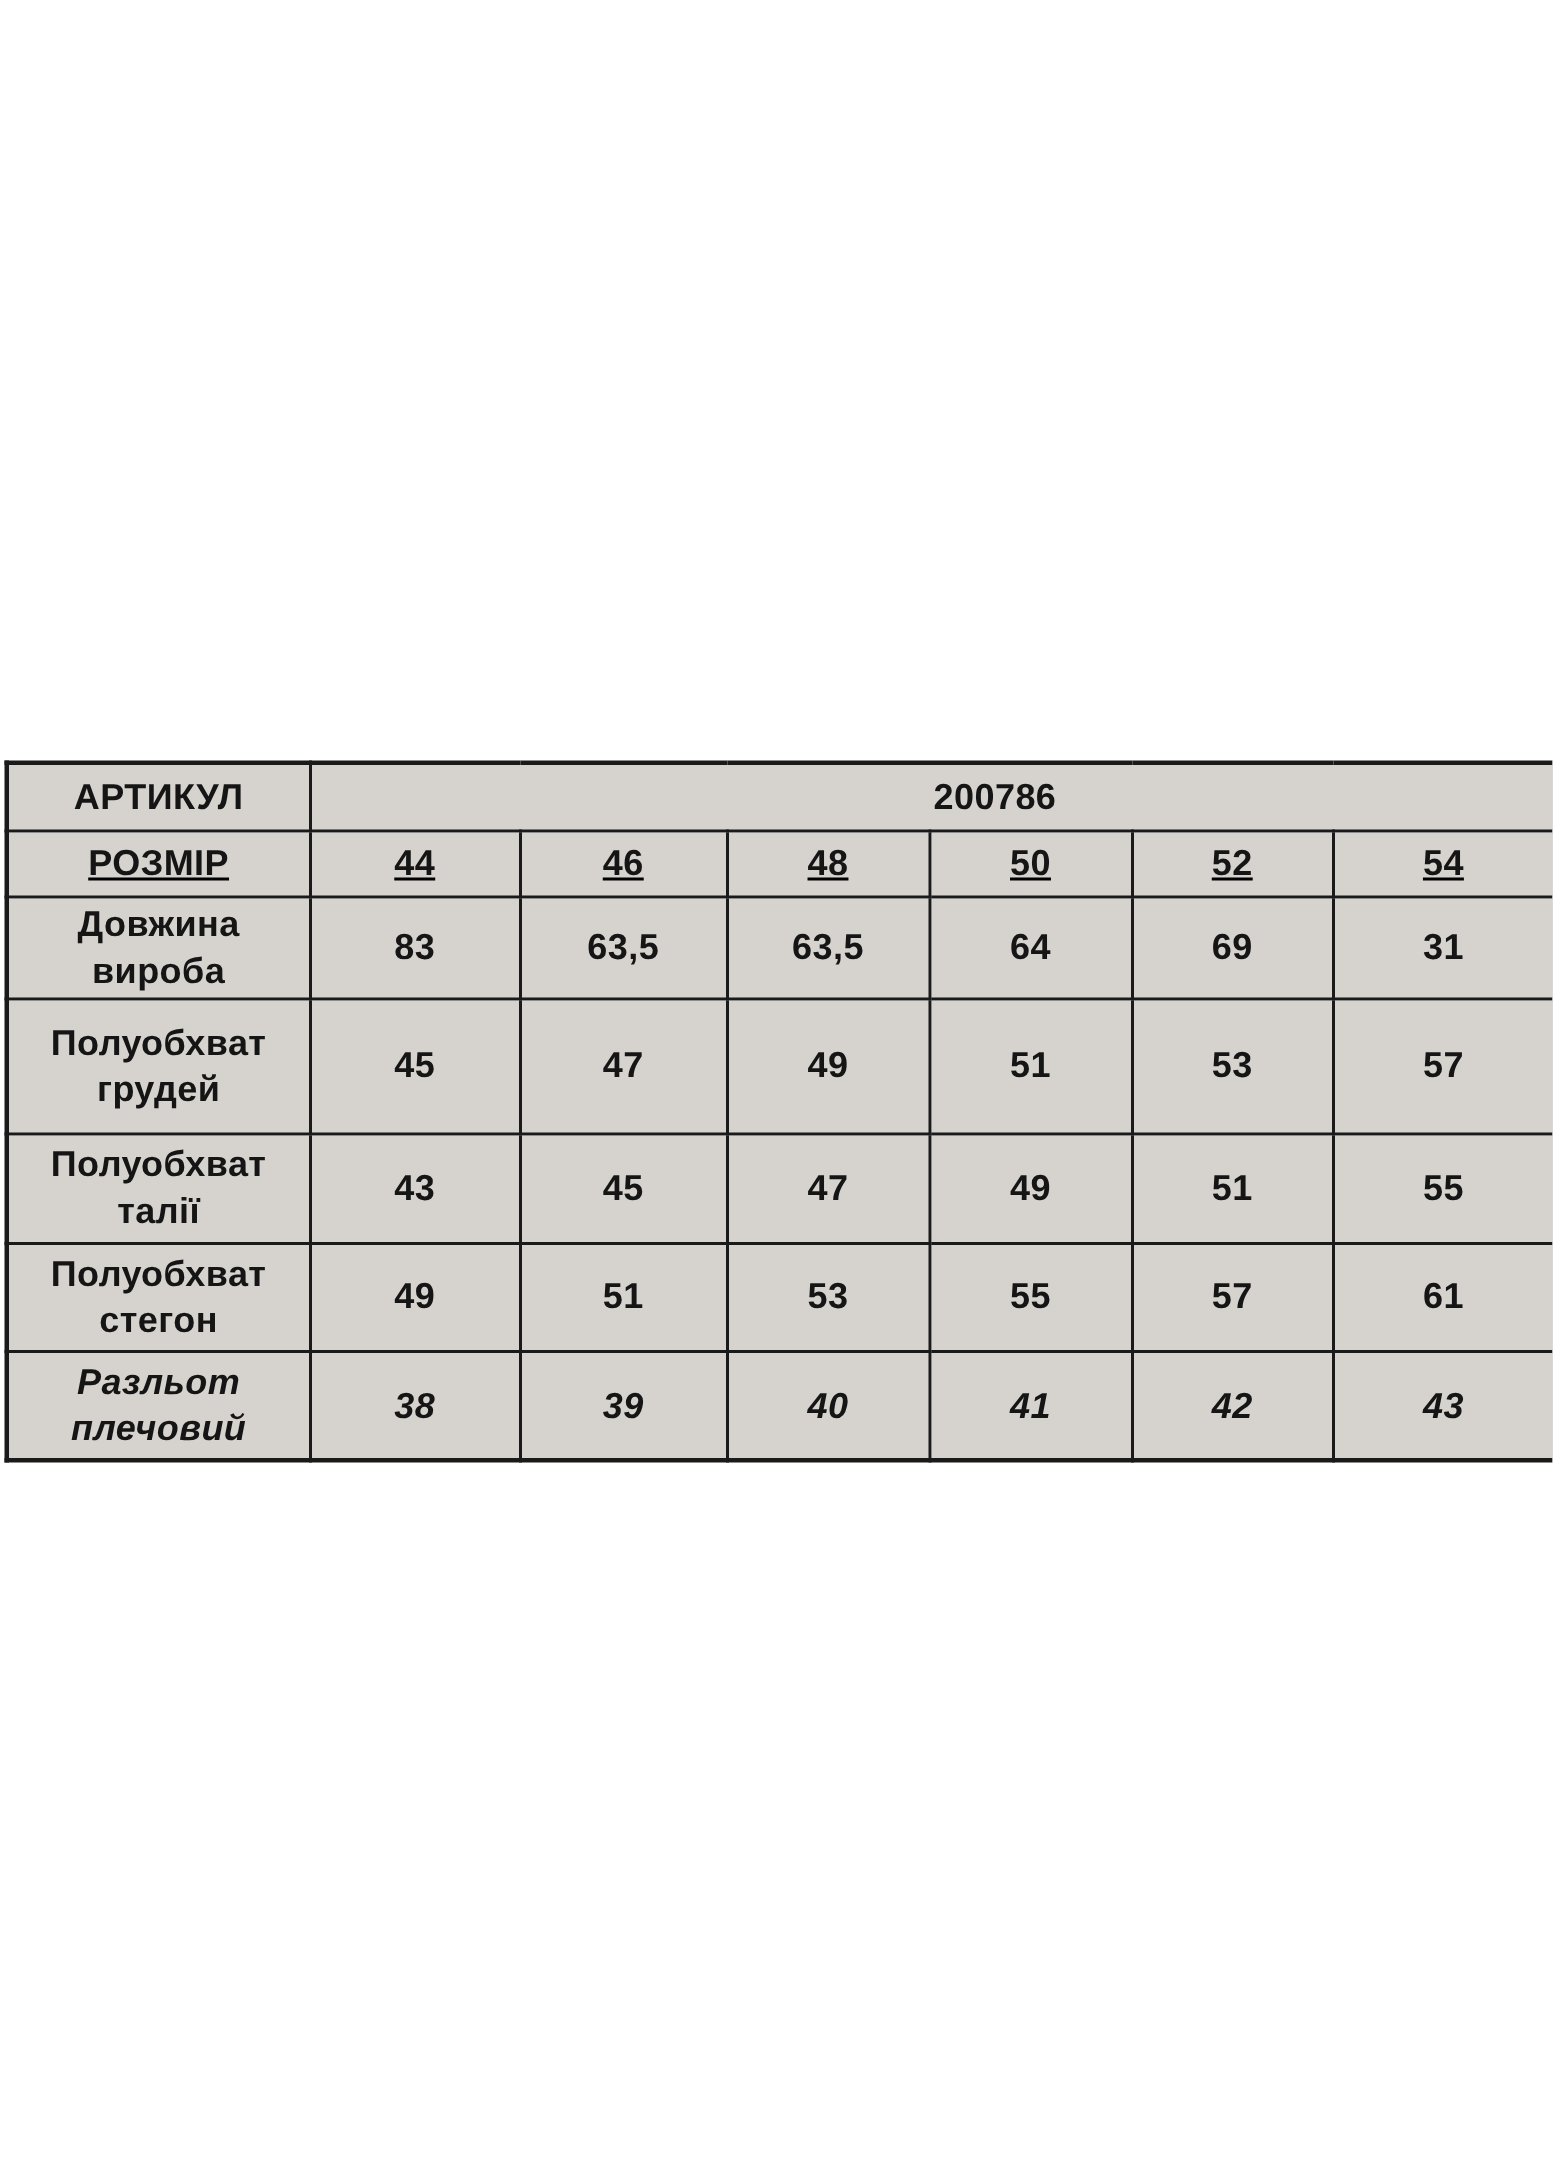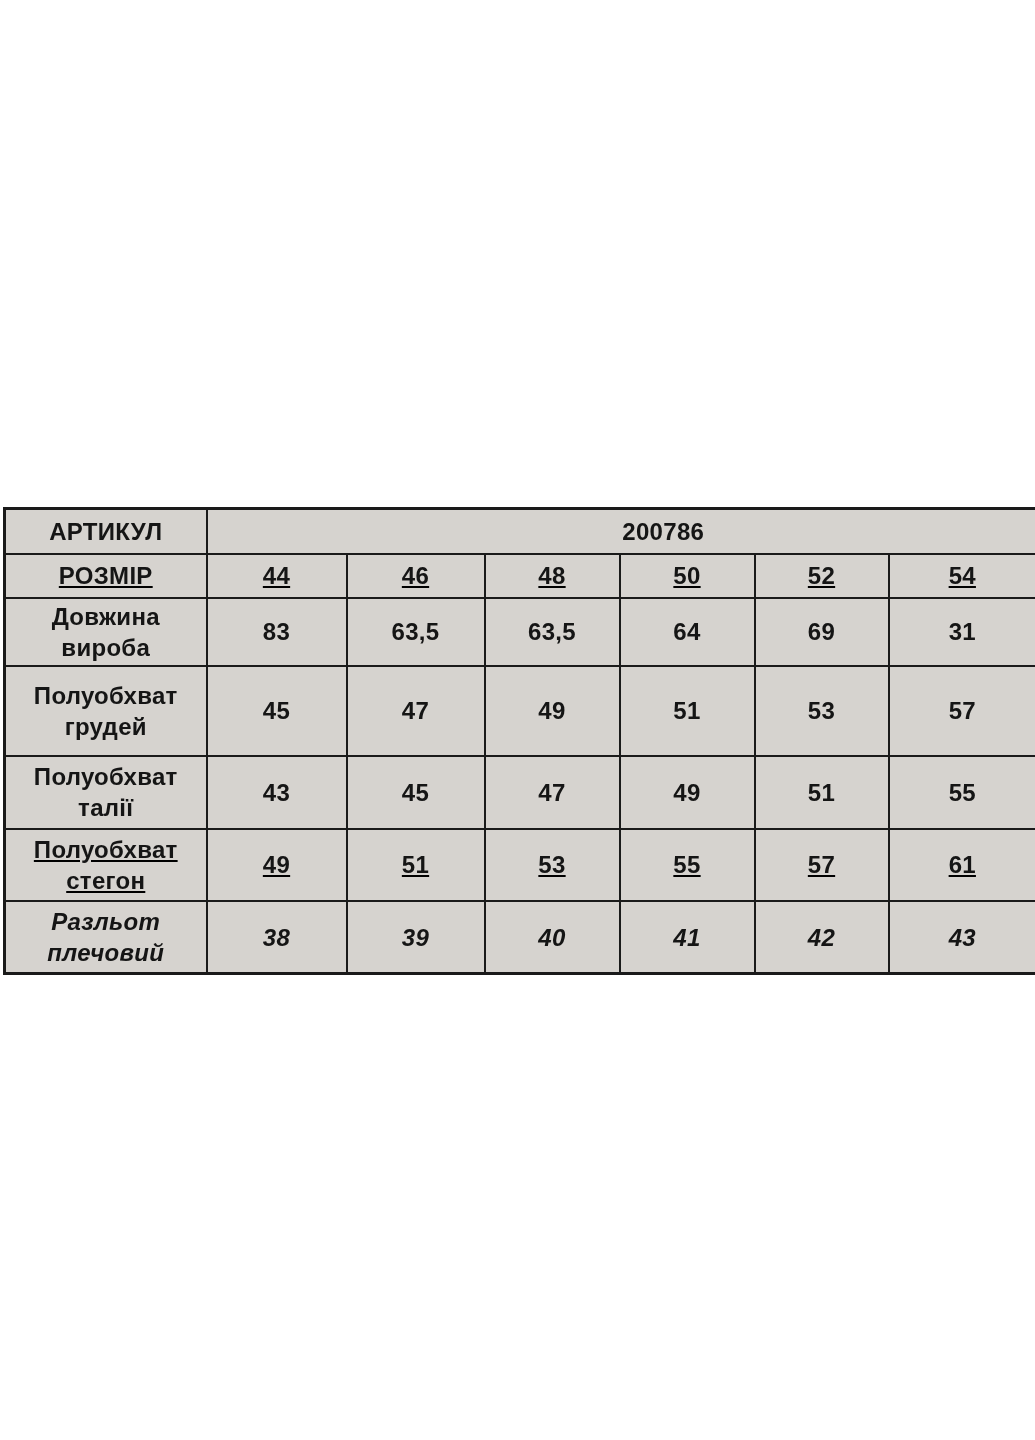--- a/index.html
+++ b/index.html
@@ -45,21 +45,21 @@
   }
   td.article-value-cell {
     color: var(--article-red, #e52520);
     padding-left: 85px; 
   }
   tr.article-row  { height: 45px; }
   tr.size-row     { height: 44px; text-decoration: underline; }
   tr.measure-row-0 { height: 66px; }
   tr.measure-row-1 { height: 90px; }
   tr.measure-row-2 { height: 73px; }
-  tr.measure-row-3 { height: 72px; text-decoration: underline; }
+  tr.measure-row-3 { height: 72px; }
   tr.measure-row-4 { height: 73px; font-style: italic; }
 </style>
 </head>
 <body>
 
 <div class="page">
   <table class="size-table">
     <colgroup>
       <col style="width:202px">
       <col style="width:140px">

